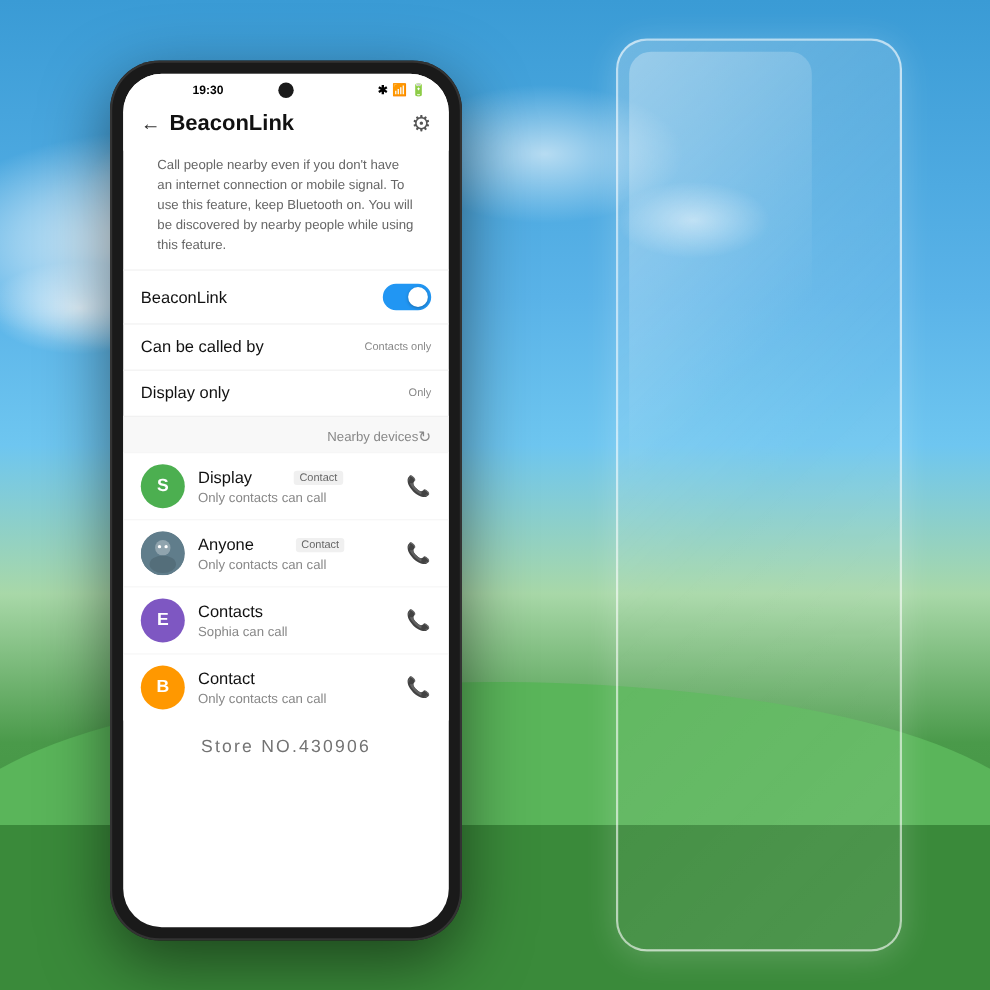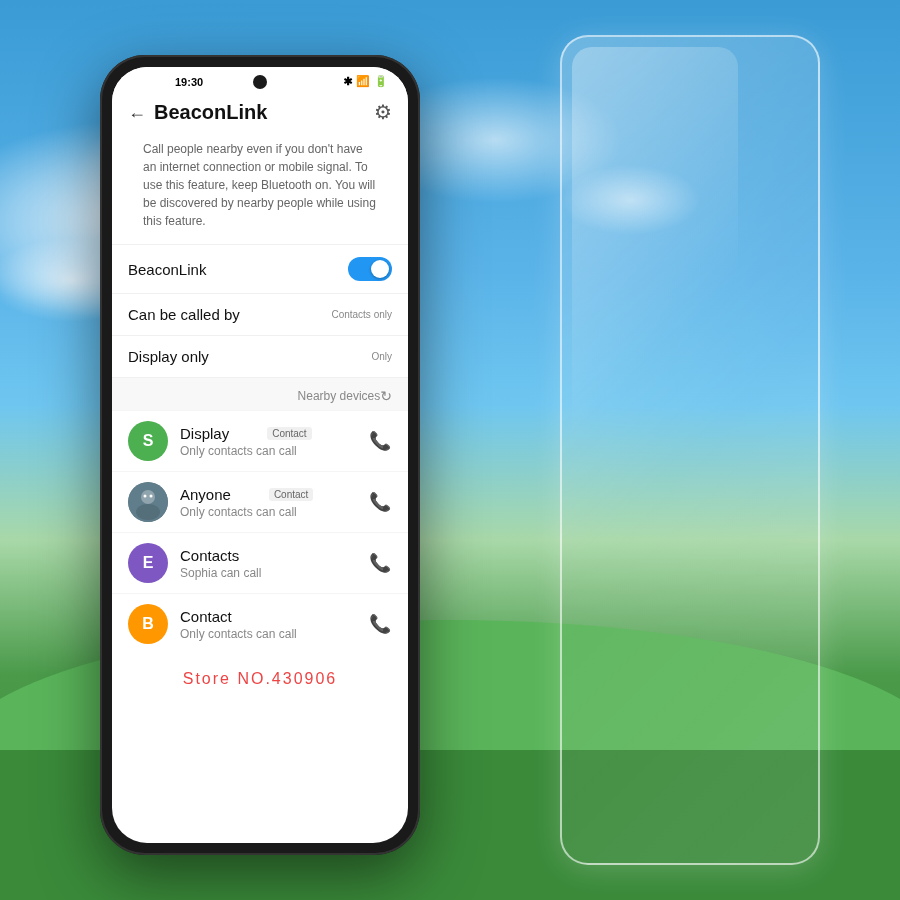--- a/index.html
+++ b/index.html
@@ -288,21 +288,21 @@
     .call-icon {
       font-size: 18px;
       color: #555;
     }
 
     
     .watermark {
       text-align: center;
       padding: 16px;
       font-size: 16px;
-      color: #ef4444;
+      color: #737373;
       letter-spacing: 2px;
     }
 
     
     .glass-protector {
       position: absolute;
       right: 80px;
       top: 35px;
       width: 260px;
       height: 830px;

